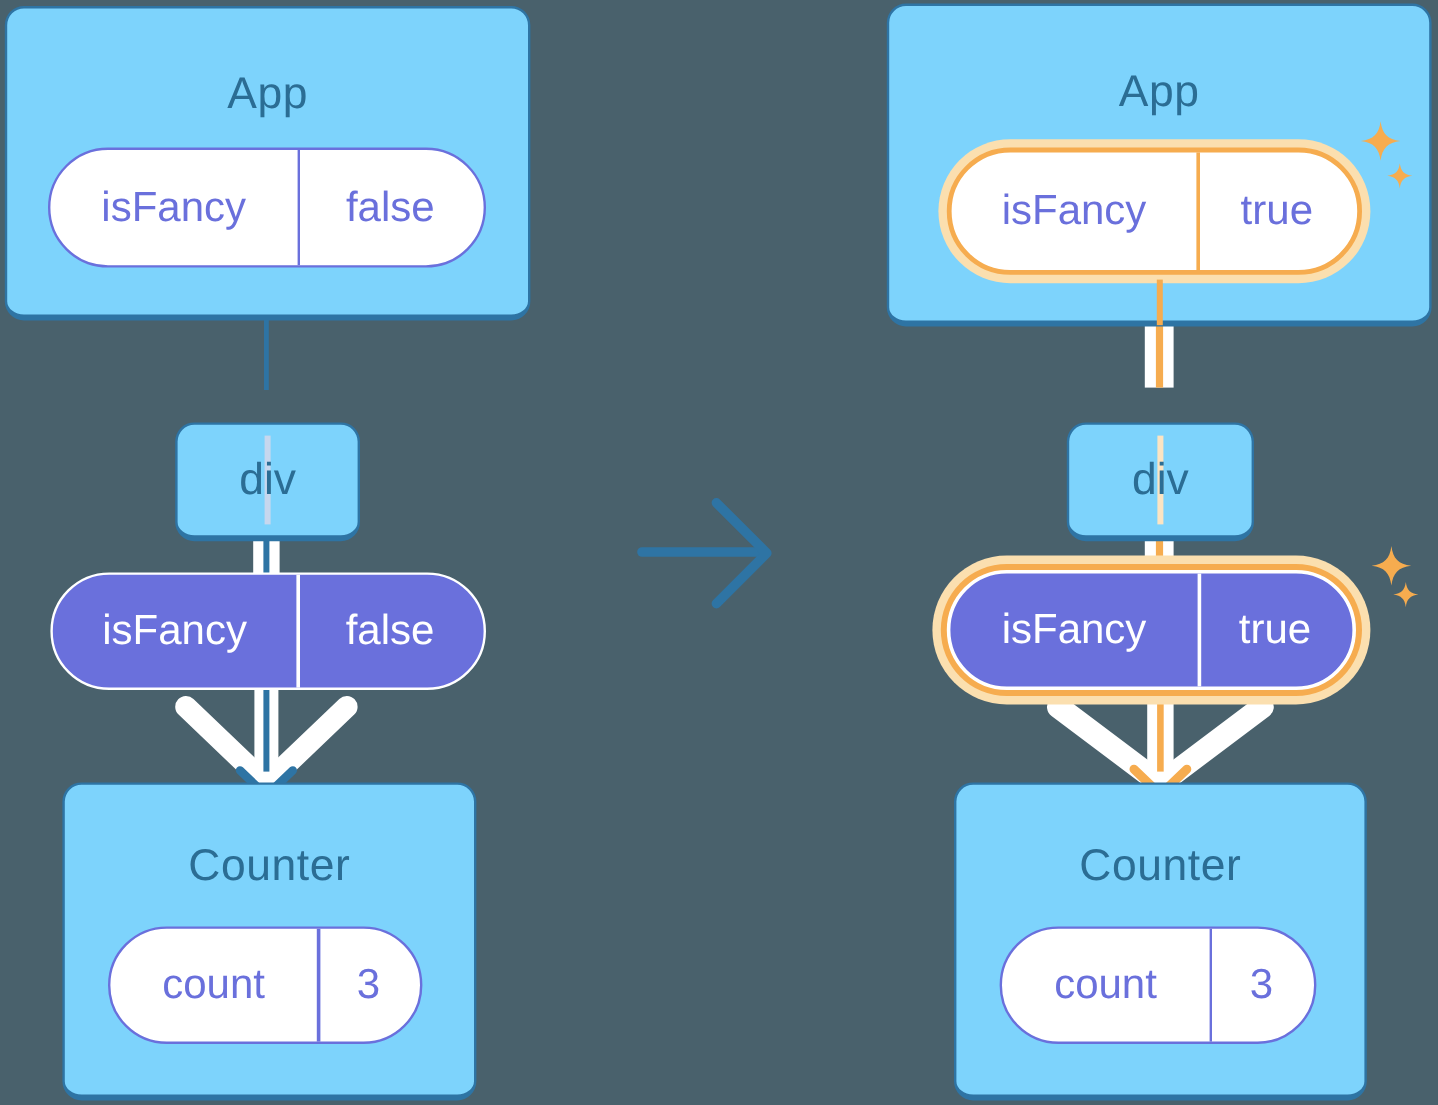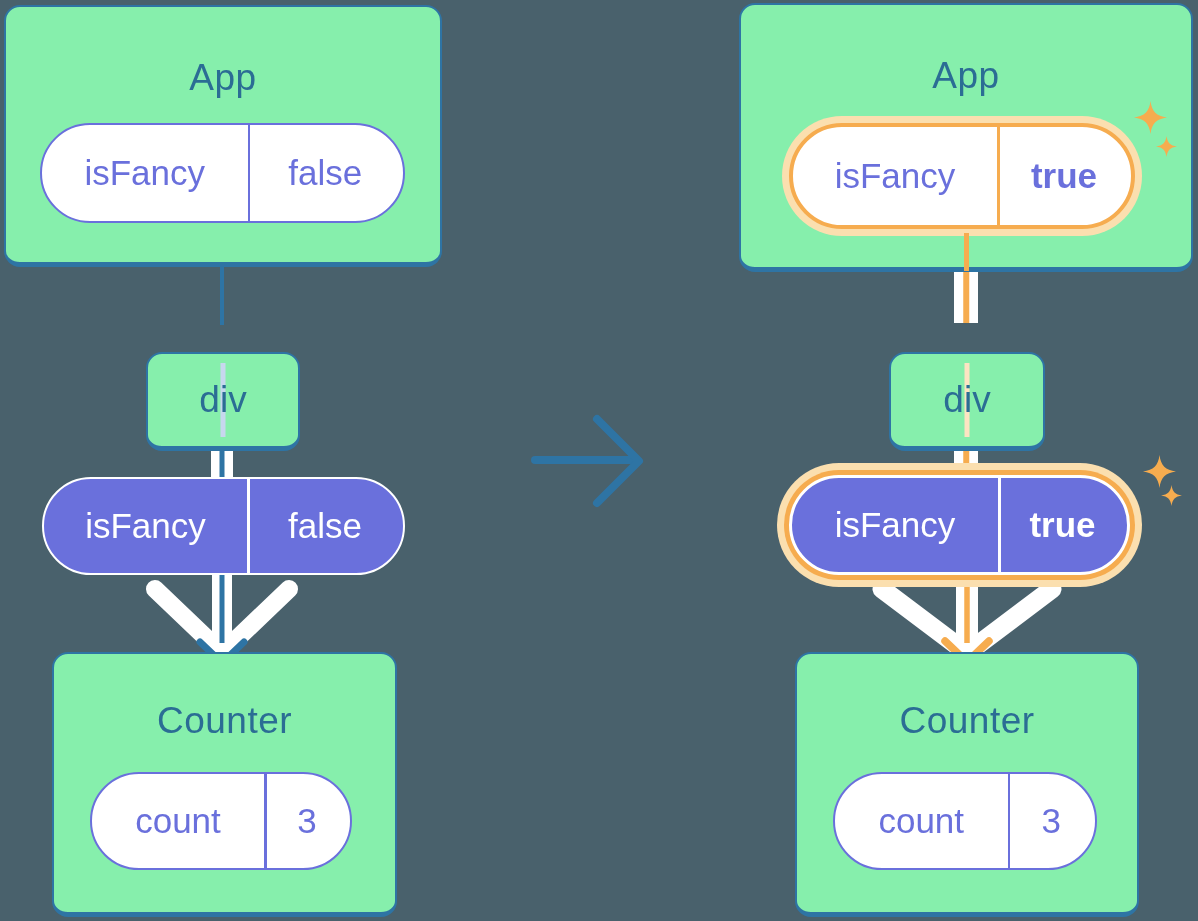--- a/index.html
+++ b/index.html
@@ -2,21 +2,21 @@
 <html><head>
 <meta charset="utf-8">
 <style>
   html,body{margin:0;padding:0;background:#49616C;}
   .stage{
     position:relative;width:1198px;height:921px;background:#49616C;
     font-family:"Liberation Sans",sans-serif;overflow:hidden;
   }
   
   .card{
-    position:absolute;box-sizing:border-box;background:#86efac;
+    position:absolute;box-sizing:border-box;background:#7dd3fc;
     border:2.5px solid #2E74A4;border-bottom-width:5px;border-radius:16px;
   }
   .card-title{
     position:absolute;left:0;width:100%;text-align:center;
     color:#2B6D94;font-size:37px;font-weight:500;letter-spacing:.5px;
   }
   .small-card{display:flex;align-items:center;justify-content:center;
     color:#2B6D94;font-size:37px;font-weight:500;margin-top:31px;}
   .small-card .label{position:relative;z-index:2;}
   
@@ -34,21 +34,21 @@
   .hl-outline{ 
     background:#fff;border:4px solid #F6AC4F;color:#6A70DC;
     box-shadow:0 0 0 7px #FBDFAF;
   }
   .hl-outline .divider{width:2.5px;background:#F6AC4F;}
   .hl-solid{ 
     background:#6A70DC;border:3px solid #fff;color:#fff;
     box-shadow:0 0 0 5px #F6AC4F,0 0 0 12px #FBDFAF;
   }
   .hl-solid .divider{width:3px;background:#fff;}
-  .bold{font-weight:700;}
+  .bold{font-weight:400;}
   
   .vline{position:absolute;}
   .vline.teal{background:#2E74A4;}
   .vline.orange{background:#F6AC4F;}
   .pipe{position:absolute;background:#fff;}
   .pipe .core{position:absolute;top:0;bottom:0;left:50%;transform:translateX(-50%);}
   .pipe .core.teal{width:5px;background:#2E74A4;}
   .pipe .core.orange{width:5.5px;background:#F6AC4F;}
   .through-line{position:absolute;top:9px;bottom:9px;left:50%;transform:translateX(-50%);width:5px;z-index:1;}
   .through-line.blue{background:#C7D7EE;}

